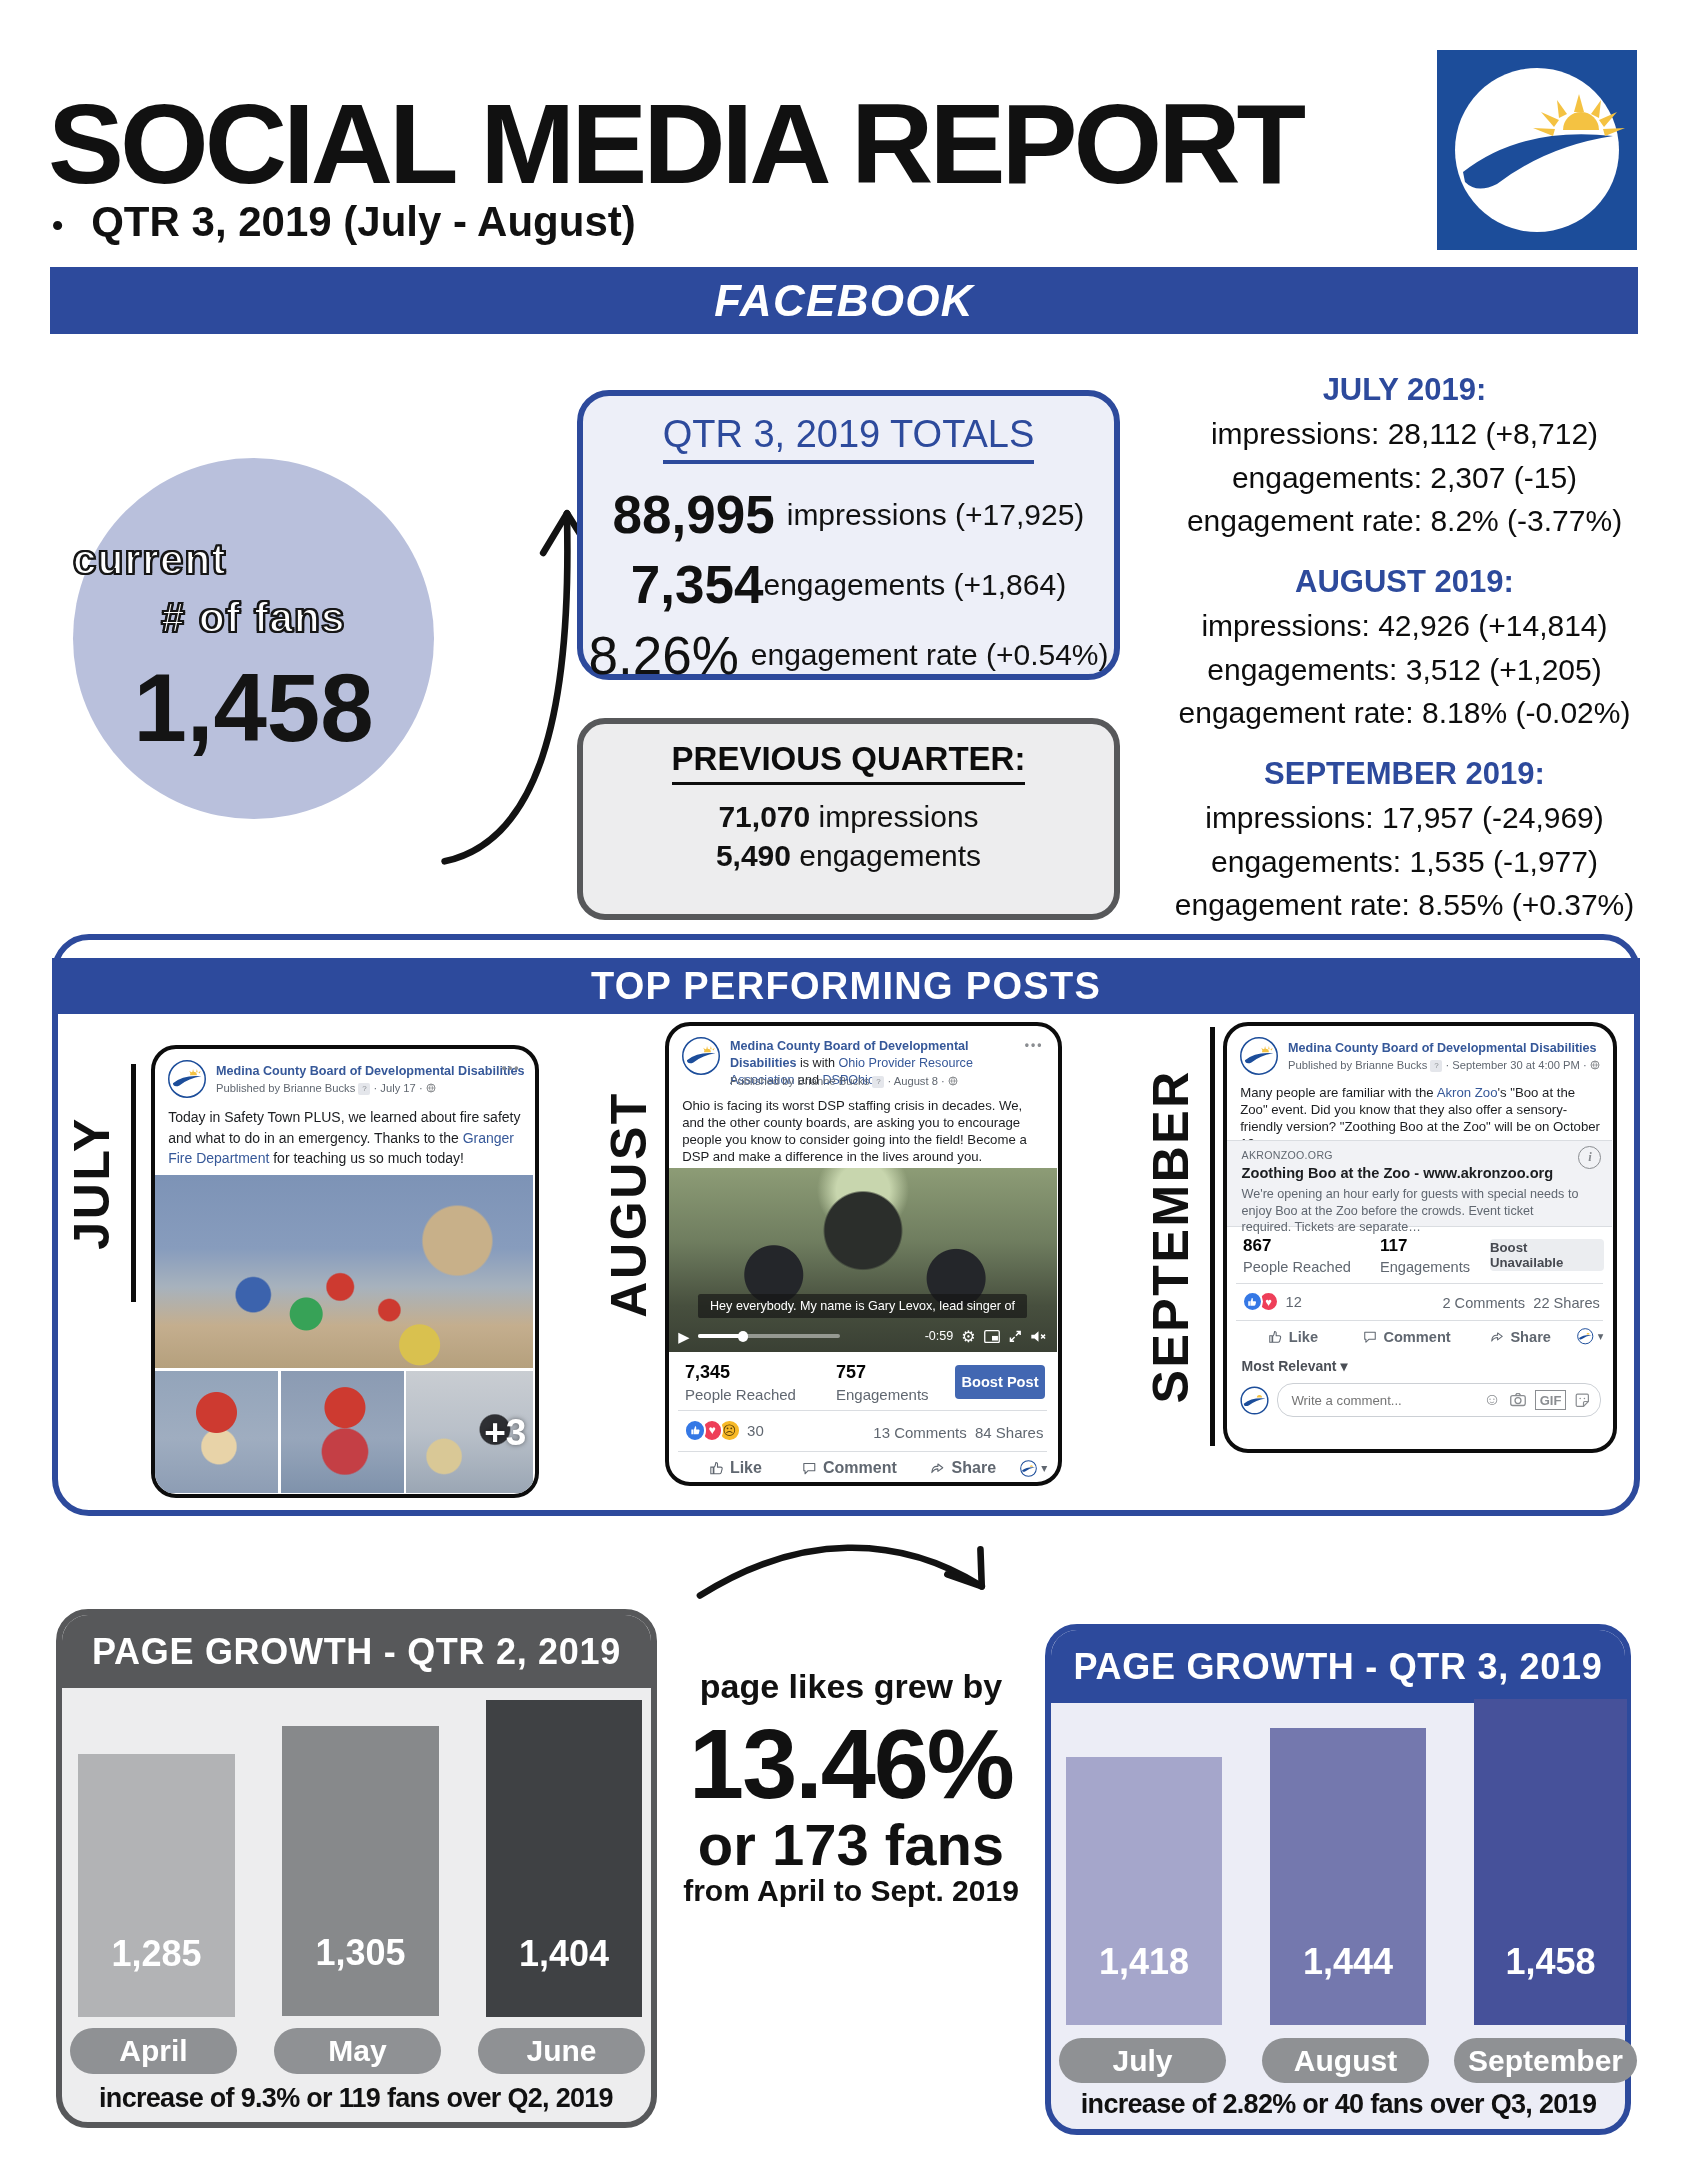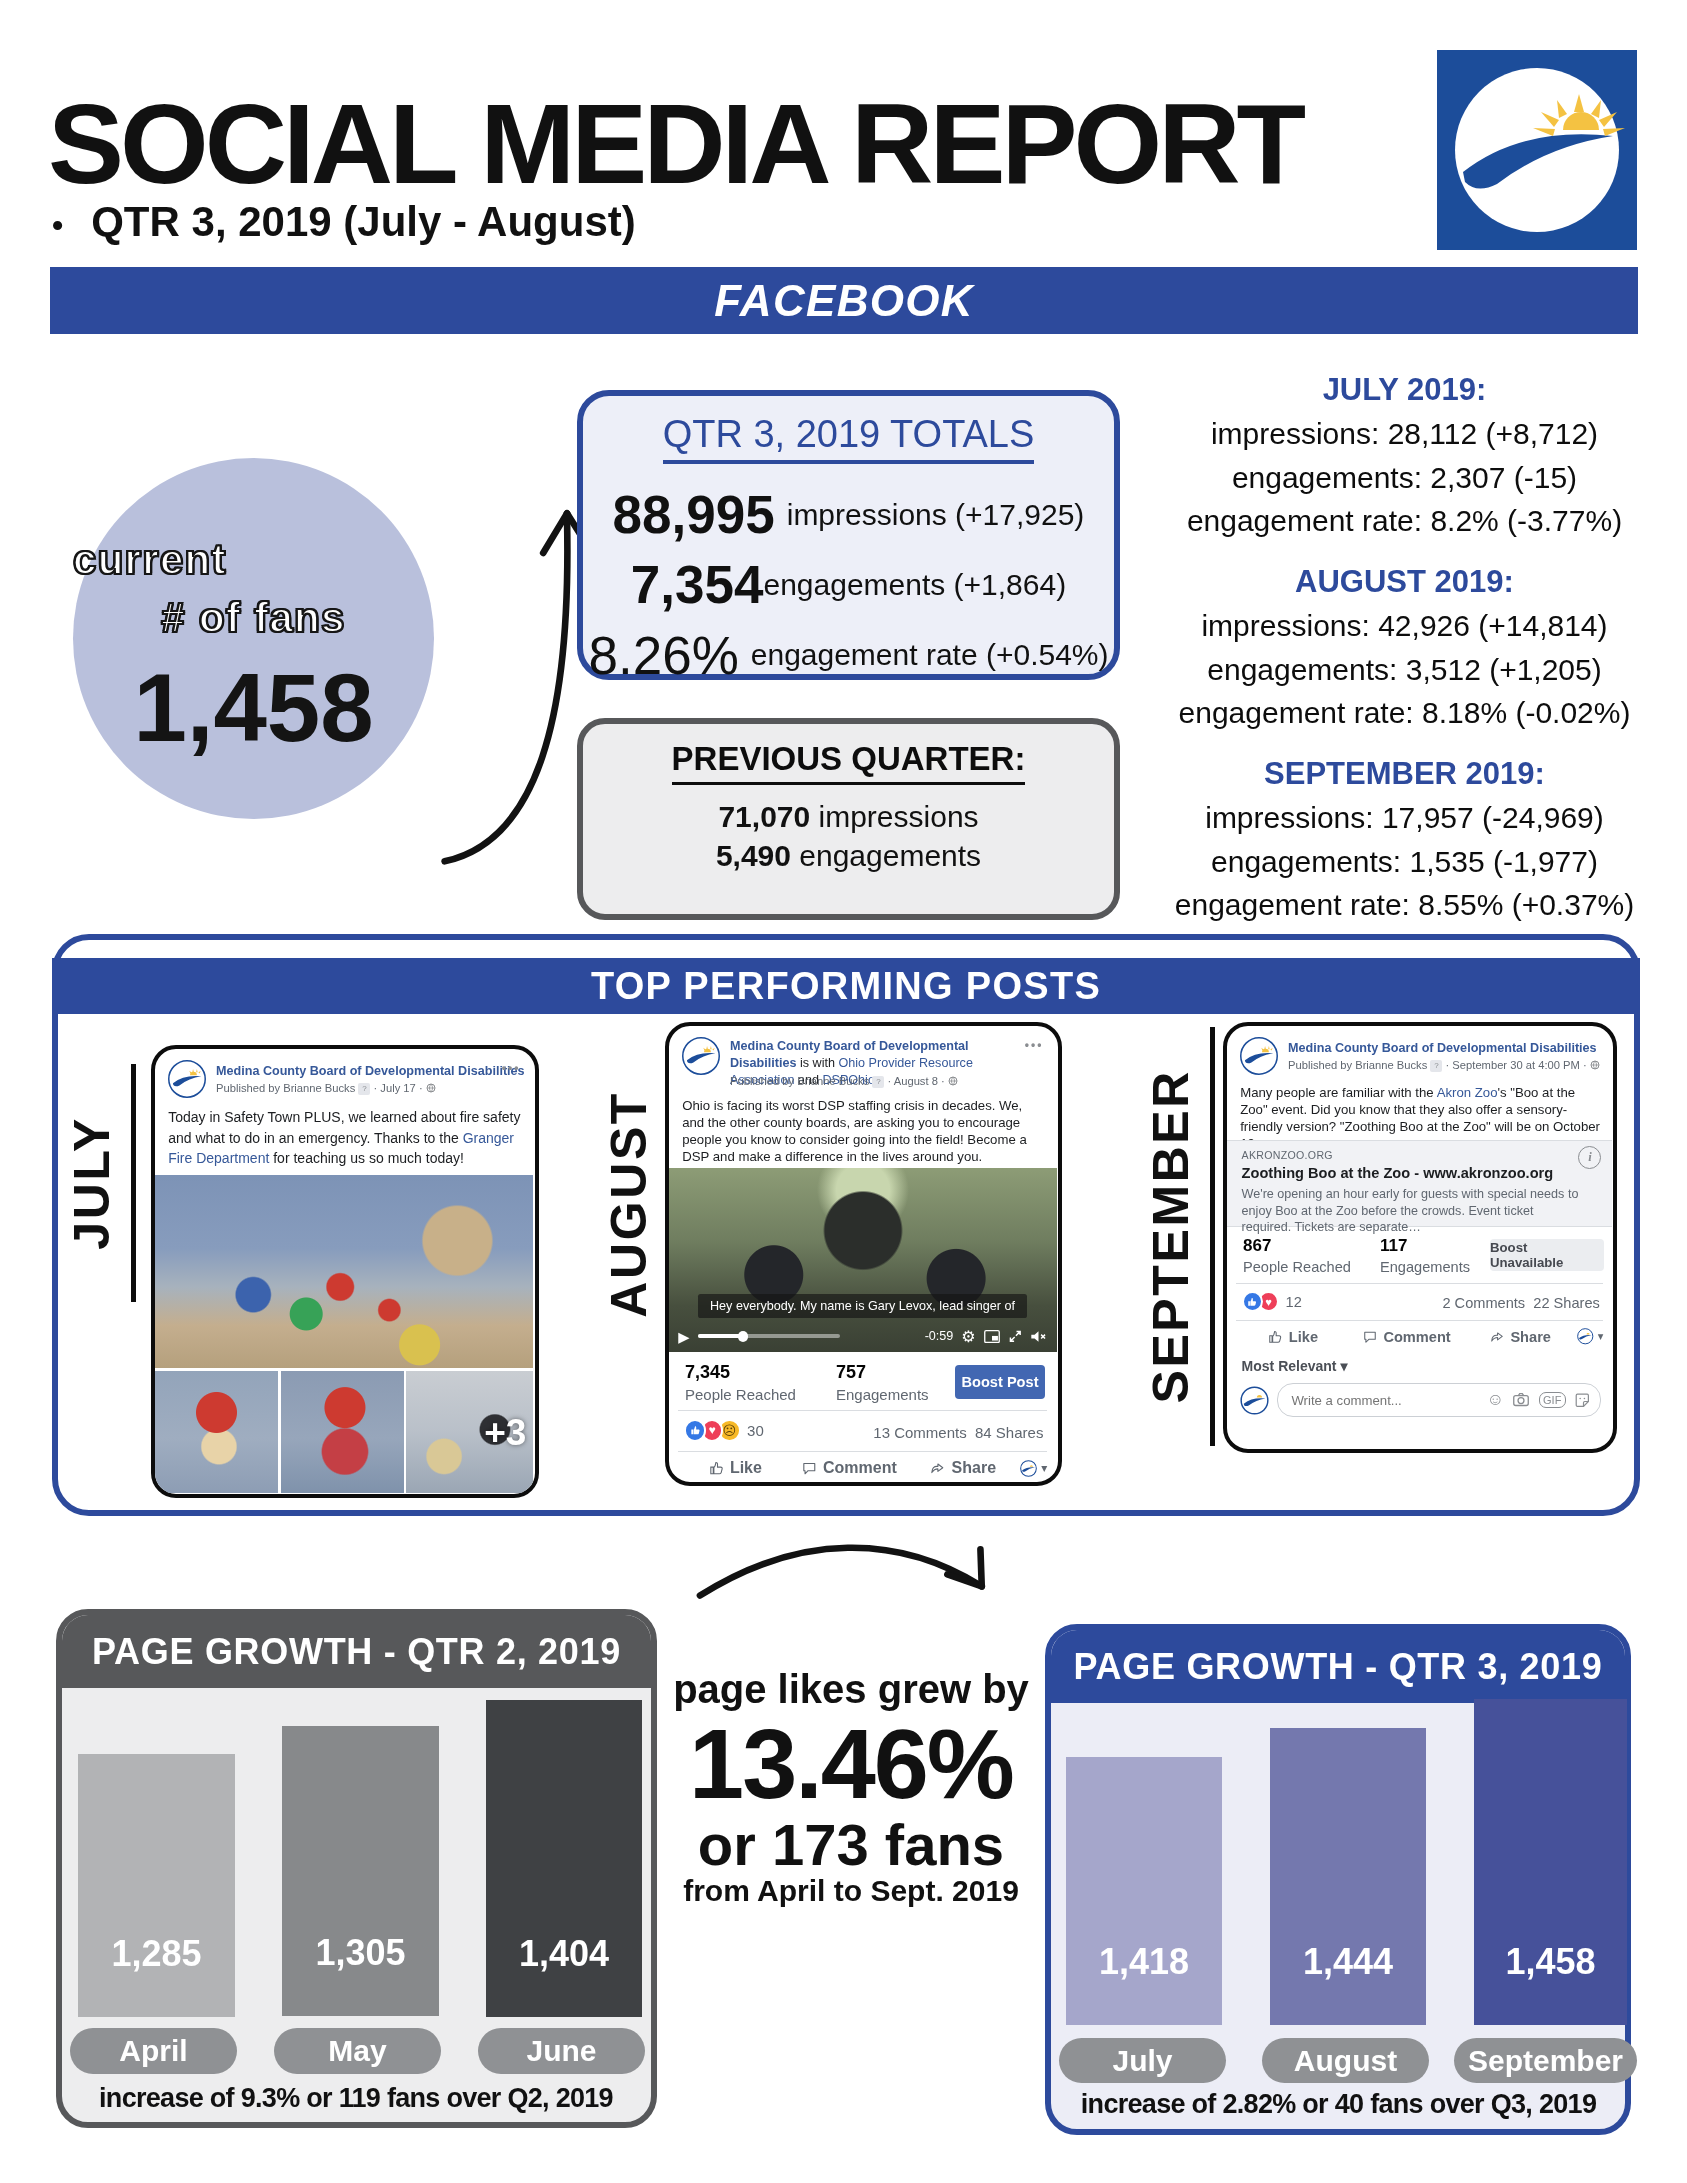--- a/index.html
+++ b/index.html
@@ -416,21 +416,21 @@
         <path d="M58 40 a9 9 0 0 1 18 0 z" fill="#f4c242"></path>
       </svg>
     <div style="position:relative;flex:1;height:32px;border:0.7px solid #ccd0d5;border-radius:16px;background:#fff;display:flex;align-items:center">
       <input style="flex: 1 1 0%; border: none; outline: none; background: transparent; font-size: 13.2px; color: rgb(144, 148, 156); padding: 0px 0px 0px 13.2px; font-family: &quot;Liberation Sans&quot;, sans-serif;" placeholder="Write a comment...">
       <span style="color:#8a8d91;font-size:17px;margin-right:9.3px">☺</span>
       <svg width="16" height="13.2" viewBox="0 0 24 20" style="margin-right:9.3px">
           <rect x="1" y="4" width="22" height="15" rx="3" fill="none" stroke="#8a8d91" stroke-width="2"></rect>
           <path d="M8 4 l2-3 h4 l2 3" fill="none" stroke="#8a8d91" stroke-width="2"></path>
           <circle cx="12" cy="11.5" r="4.5" fill="none" stroke="#8a8d91" stroke-width="2"></circle>
         </svg>
-      <span style="color:#8a8d91;font-size:11px;font-weight:normal;border:1.3px solid #8a8d91;border-radius:7px;padding:1.3px 3.3px;margin-right:9.3px">GIF</span>
+      <span style="color:#8a8d91;font-size:13px;font-weight:bold;border:1.3px solid #8a8d91;border-radius:0;padding:1.3px 3.3px;margin-right:9.3px">GIF</span>
       <svg width="14.6" height="14.6" viewBox="0 0 24 24" style="margin-right:10.6px">
           <path d="M4 2 h16 a2 2 0 0 1 2 2 v10 l-8 8 H4 a2 2 0 0 1-2-2 V4 a2 2 0 0 1 2-2 z" fill="none" stroke="#8a8d91" stroke-width="2"></path>
           <path d="M14 22 v-6 a2 2 0 0 1 2-2 h6" fill="none" stroke="#8a8d91" stroke-width="2"></path>
           <circle cx="8.5" cy="9" r="1.3" fill="#8a8d91"></circle>
           <circle cx="15.5" cy="9" r="1.3" fill="#8a8d91"></circle>
         </svg>
     </div>
   </div>
 </div>
 
@@ -446,21 +446,21 @@
   <div class="gval">1,305</div>
 </div>
 <div class="gbar" style="left:486px;top:1700px;width:156px;height:317px;background:#3f4144">
   <div class="gval">1,404</div>
 </div>
 <div class="abs pill" style="left:70px;top:2028px;width:167px;height:46px">April</div>
 <div class="abs pill" style="left:274px;top:2028px;width:167px;height:46px">May</div>
 <div class="abs pill" style="left:478px;top:2028px;width:167px;height:46px">June</div>
 <div class="abs" style="left:63px;top:2083px;width:586px;text-align:center;font-size:27px;font-weight:bold;letter-spacing:-0.7px">increase of 9.3% or 119 fans over Q2, 2019</div>
 
-<div class="abs" style="left:659px;top:1667px;width:384px;text-align:center;font-size:40px;font-weight:800">page likes grew by</div>
+<div class="abs" style="left:659px;top:1667px;width:384px;text-align:center;font-size:34px;font-weight:800">page likes grew by</div>
 <div class="abs" style="left:646px;top:1707px;width:410px;text-align:center;font-size:99px;font-weight:800;letter-spacing:-2px">13.46%</div>
 <div class="abs" style="left:659px;top:1811px;width:384px;text-align:center;font-size:58px;font-weight:800">or 173 fans</div>
 <div class="abs" style="left:659px;top:1874px;width:384px;text-align:center;font-size:30px;font-weight:800">from April to Sept. 2019</div>
 
 <div class="growth-box" style="left:1045px;top:1624px;width:586px;height:511px;border:6px solid var(--blue);background:#ecedf6">
   <div class="ghead" style="height:73px;background:var(--blue)">
     <span>PAGE GROWTH - QTR 3, 2019</span>
   </div>
 </div>
 <div class="gbar" style="left:1066px;top:1757px;width:156px;height:268px;background:#a5a6cb">

